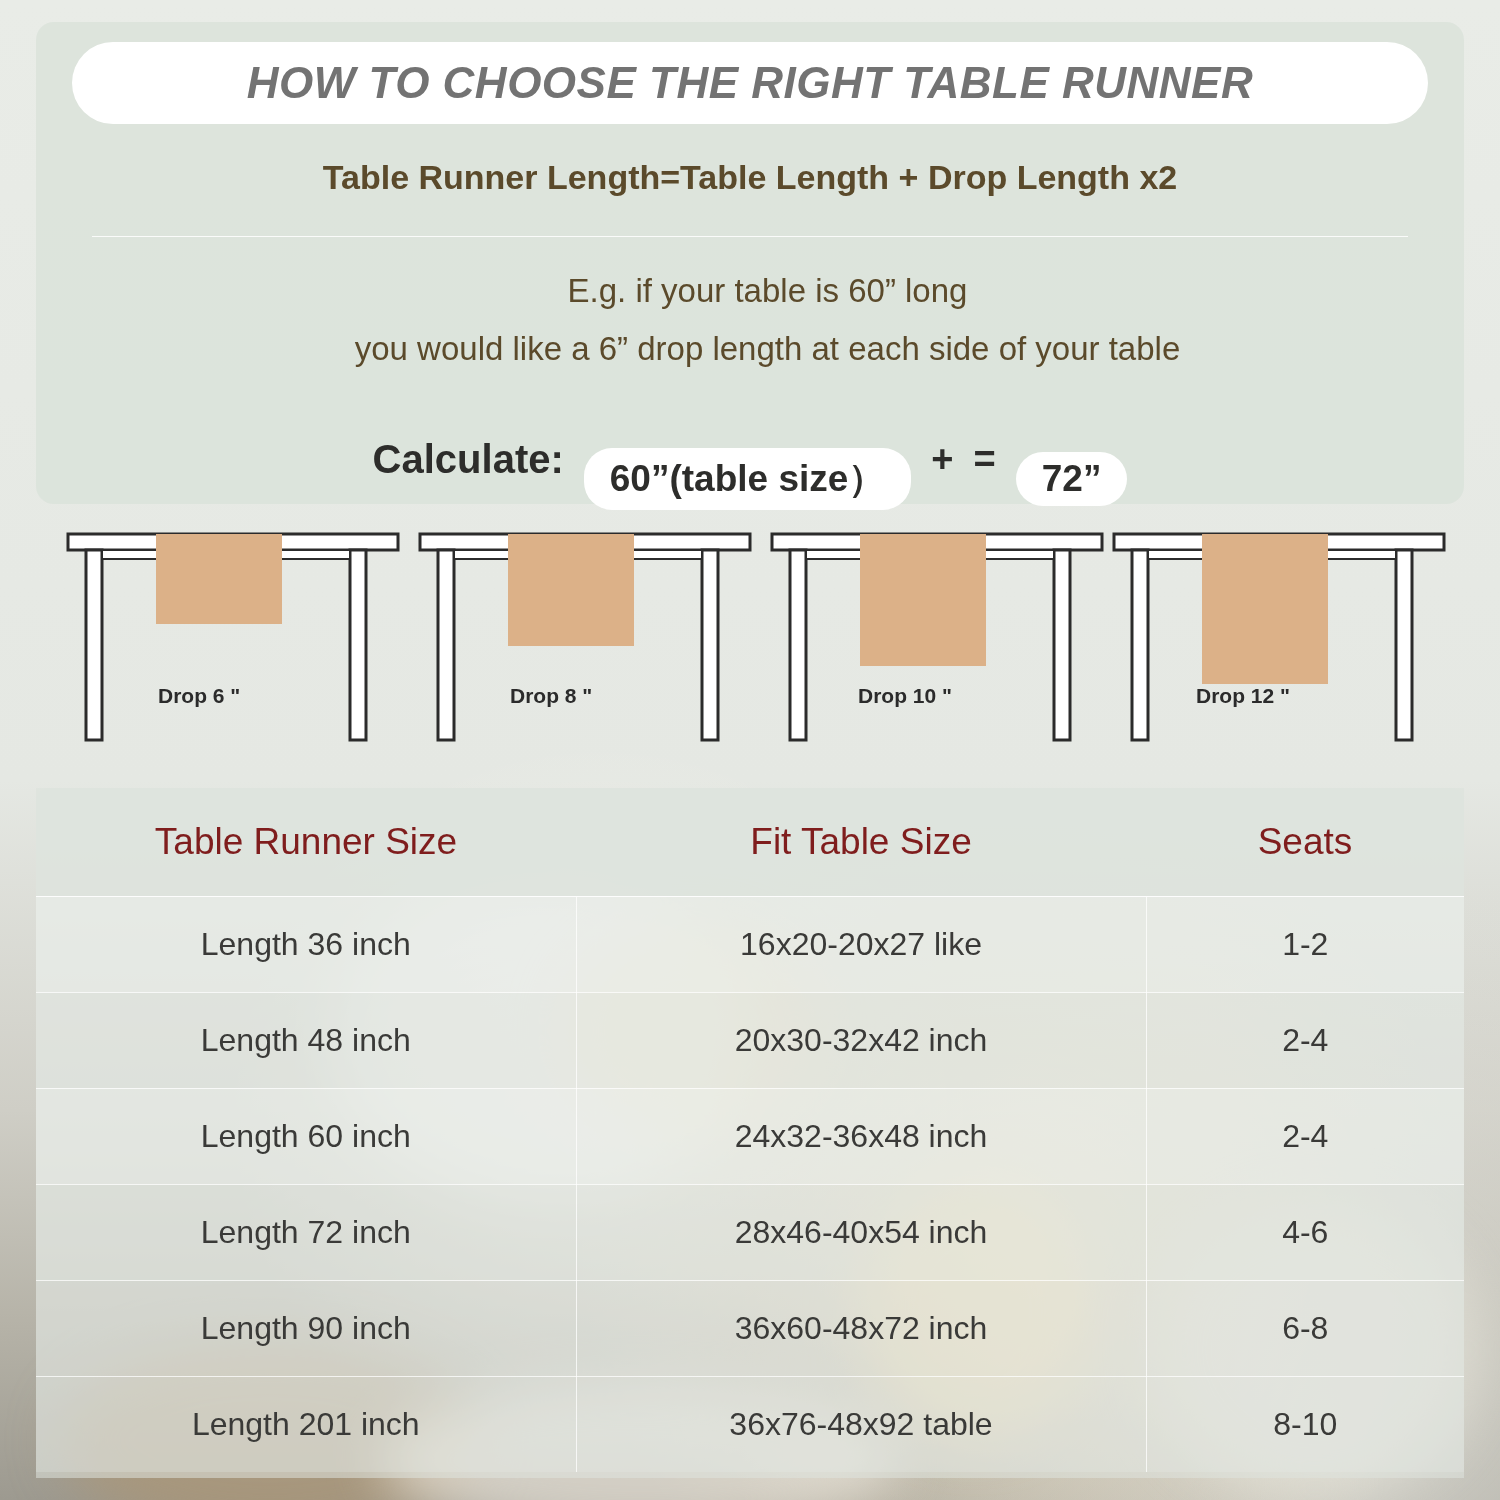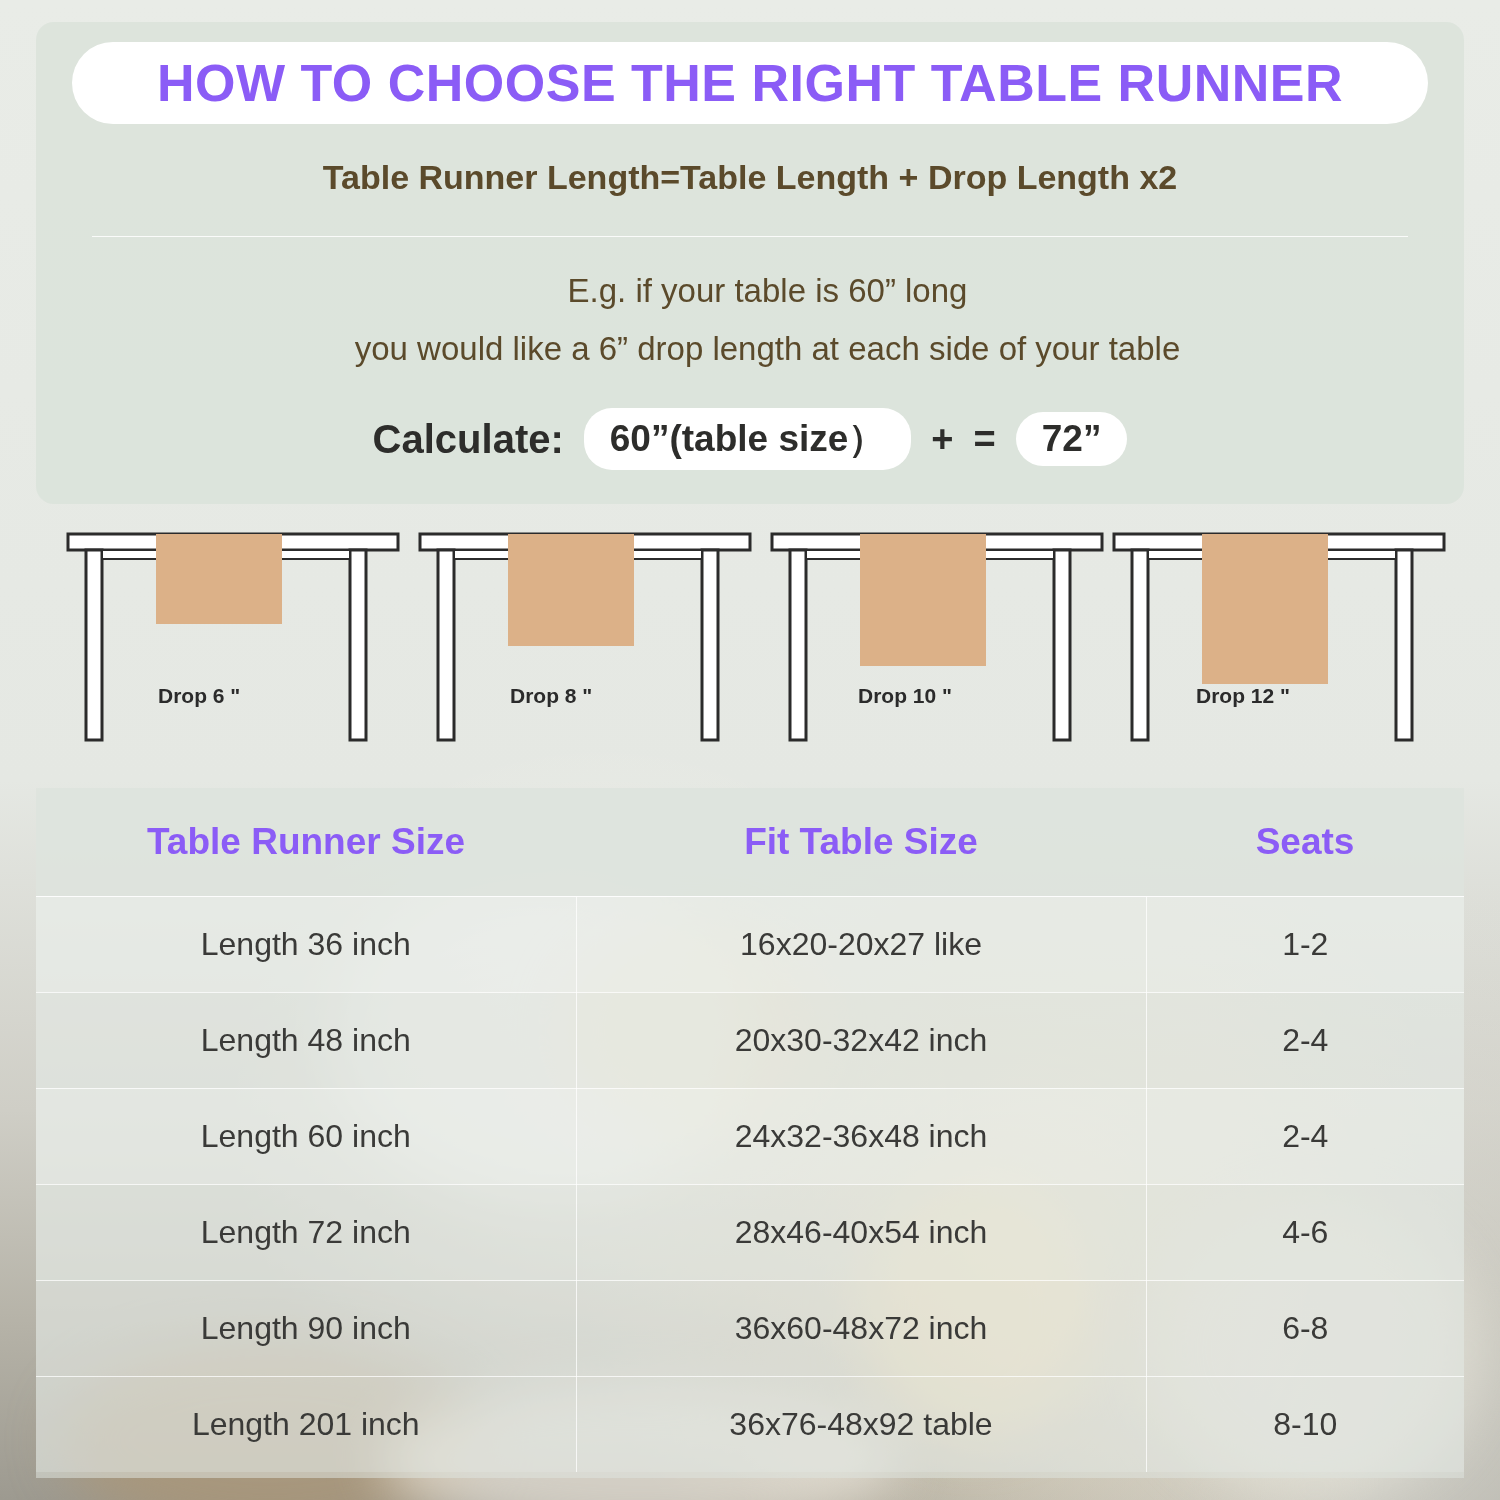--- a/index.html
+++ b/index.html
@@ -47,24 +47,25 @@
     position: absolute;
     left: 72px; top: 42px;
     width: 1356px; height: 82px;
     background: #ffffff;
     border-radius: 41px;
     display: flex;
     align-items: center;
     justify-content: center;
   }
   .title-pill span {
-    font-size: 52px;
-    font-weight: bold;
+    font-size: 44px;
+    font-weight: bold;
+    font-style: italic;
     letter-spacing: 0.5px;
-    color: #8b5cf6;
+    color: #737373;
     white-space: nowrap;
   }
 
   .formula {
     position: absolute;
     left: 0; right: 0; top: 158px;
     text-align: center;
     font-size: 34px;
     font-weight: bold;
     color: #5b4a2b;
@@ -101,20 +102,21 @@
     color: #2d2d2b;
   }
   .calc-pill {
     background: #ffffff;
     border-radius: 28px;
     padding: 6px 26px;
     font-size: 37px;
     font-weight: bold;
     color: #2d2d2b;
     white-space: nowrap;
+    margin-top: 40px;
   }
   .calc-op {
     font-size: 38px;
     font-weight: bold;
     color: #2d2d2b;
   }
 
   
   .diagrams {
     position: absolute;
@@ -153,22 +155,22 @@
     border-collapse: collapse;
     table-layout: fixed;
   }
   table.sizes col.c0 { width: 540px; }
   table.sizes col.c1 { width: 570px; }
   table.sizes col.c2 { width: 318px; }
 
   table.sizes th {
     height: 108px;
     font-size: 37px;
-    font-weight: bold;
-    color: #8b5cf6;
+    font-weight: normal;
+    color: #7f1d1d;
     background: rgba(221,228,221,0.80);
     border-bottom: 1px solid rgba(255,255,255,0.9);
   }
   table.sizes td {
     height: 96px;
     font-size: 32px;
     color: #3a3a38;
     text-align: center;
     border-bottom: 1px solid rgba(255,255,255,0.75);
     border-right: 1px solid rgba(255,255,255,0.75);

